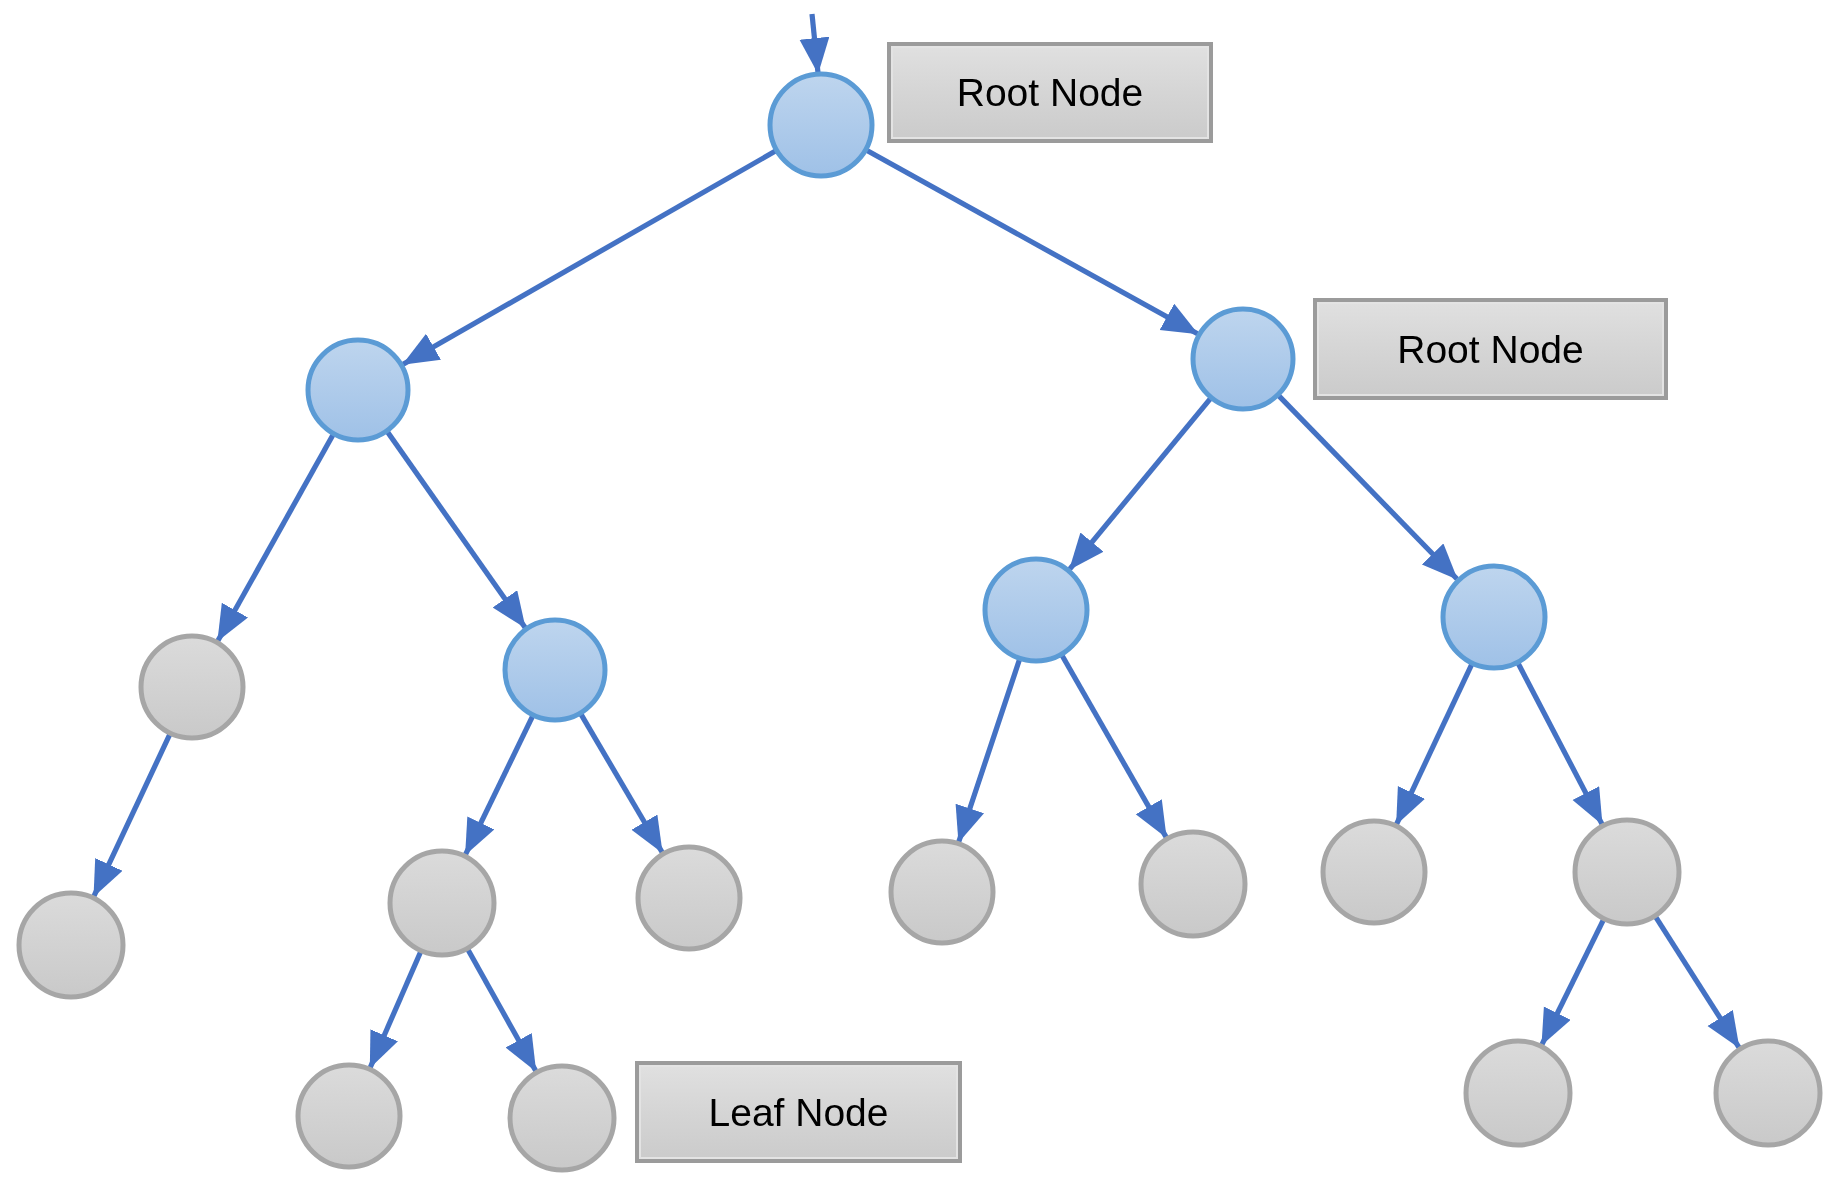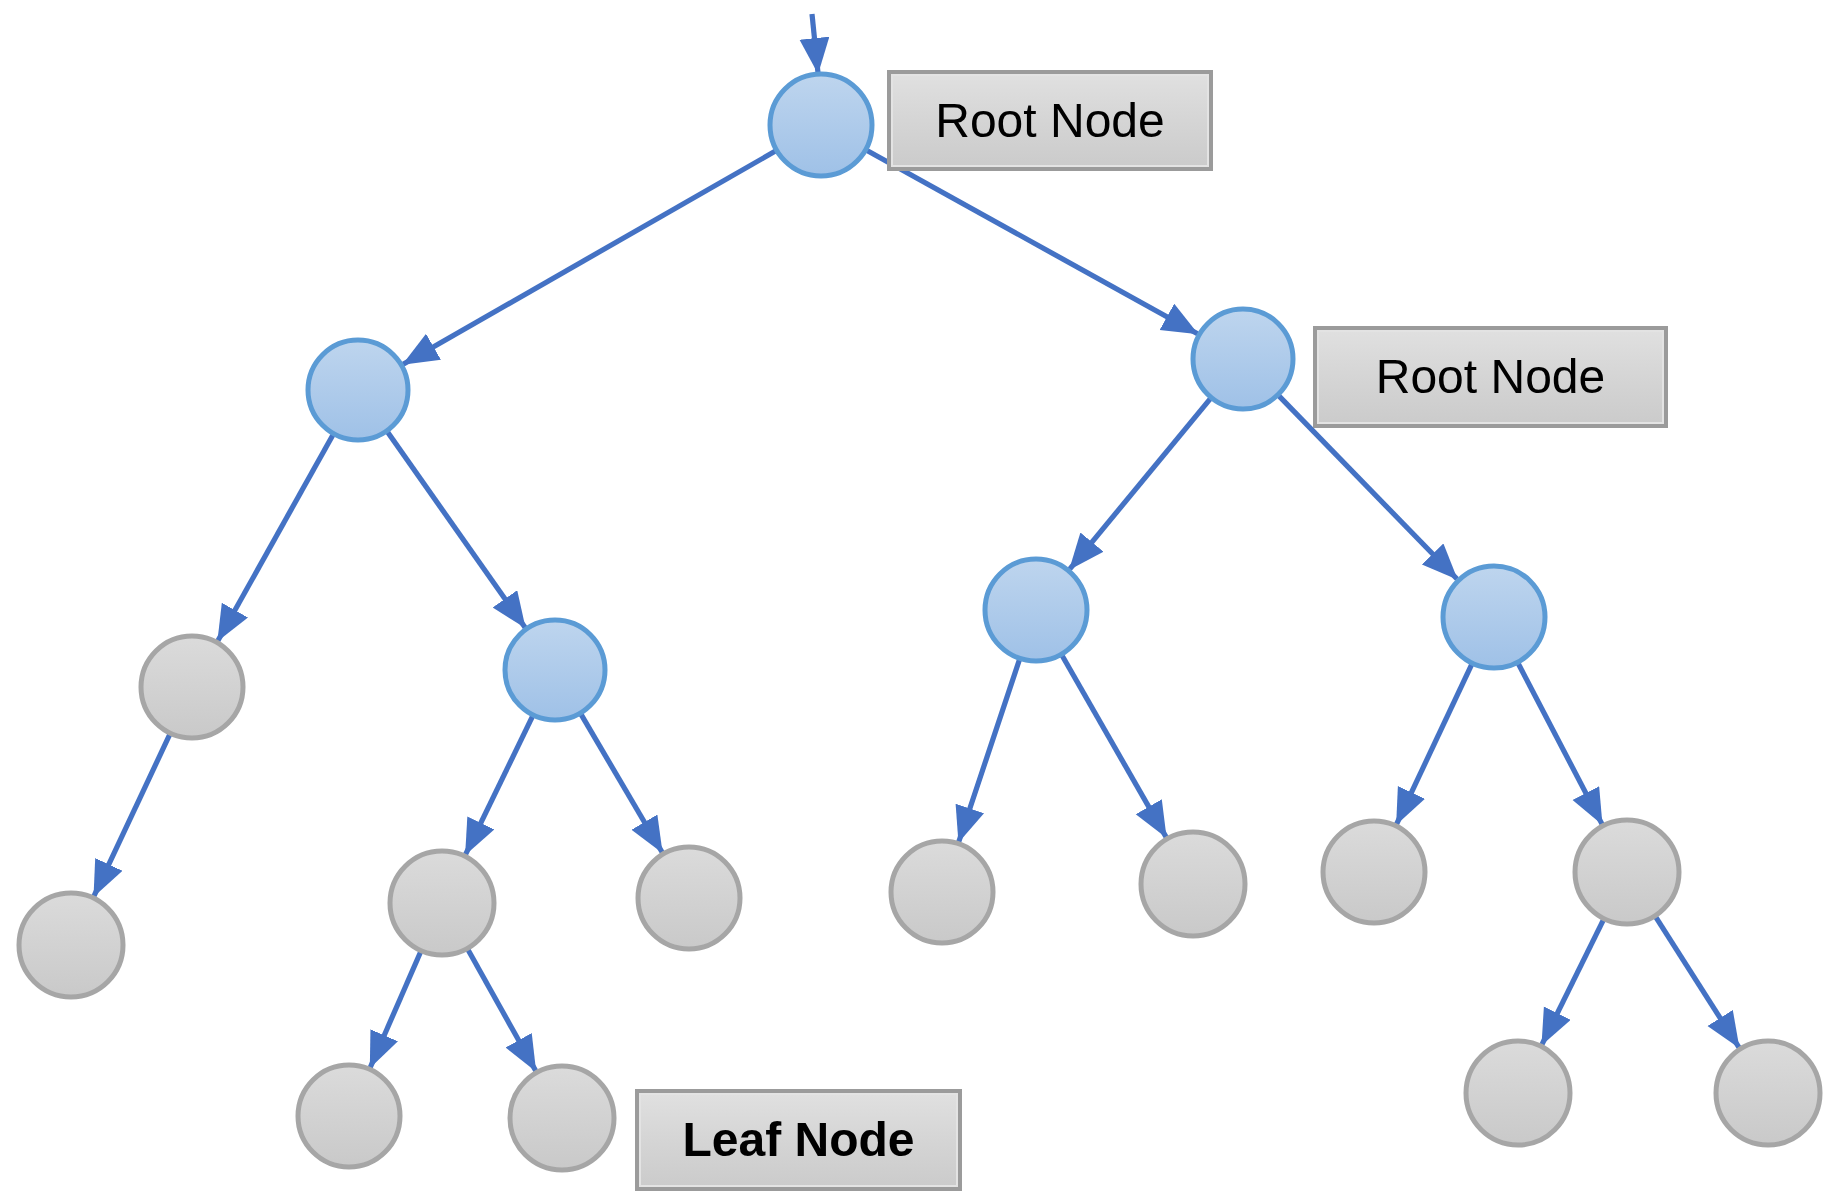--- a/index.html
+++ b/index.html
@@ -22,25 +22,24 @@
   }
   .node-label {
     position: absolute;
     display: flex;
     align-items: center;
     justify-content: center;
     box-sizing: border-box;
     border: 4px solid #9b9b9b;
     background: linear-gradient(180deg, #e0e0e0 0%, #d6d6d6 45%, #cbcbcb 100%);
     color: #000000;
-    font-size: 48px;
+    font-size: 39px;
     line-height: 1;
     white-space: nowrap;
     box-shadow: inset 0 0 0 2px #e3e3e3;
-    margin-top: 28px;
   }
 </style>
 </head>
 <body>
 
 <div class="canvas">
   <svg id="tree-svg" width="1844" height="1200" viewBox="0 0 1844 1200">
     <defs>
       <linearGradient id="gradBlue" x1="0" y1="0" x2="0" y2="1">
         <stop offset="0" stop-color="#bed5ee"></stop>
@@ -91,14 +90,14 @@
         <circle cx="1627" cy="872" r="52" fill="url(#gradGray)" stroke="#a6a6a6" stroke-width="5"></circle>
         <circle cx="349" cy="1116" r="51" fill="url(#gradGray)" stroke="#a6a6a6" stroke-width="5"></circle>
         <circle cx="562" cy="1118" r="52" fill="url(#gradGray)" stroke="#a6a6a6" stroke-width="5"></circle>
         <circle cx="1518" cy="1093" r="52" fill="url(#gradGray)" stroke="#a6a6a6" stroke-width="5"></circle>
         <circle cx="1768" cy="1093" r="52" fill="url(#gradGray)" stroke="#a6a6a6" stroke-width="5"></circle>
       </g>
   </svg>
 
   <div class="node-label" style="left: 887px; top: 42px; width: 326px; height: 101px;">Root Node</div>
   <div class="node-label" style="left: 1313px; top: 298px; width: 355px; height: 102px;">Root Node</div>
-  <div class="node-label" style="left: 635px; top: 1061px; width: 327px; height: 102px; font-weight: bold;">Leaf Node</div>
+  <div class="node-label" style="left: 635px; top: 1061px; width: 327px; height: 102px;">Leaf Node</div>
 </div>
 
 </body></html>

